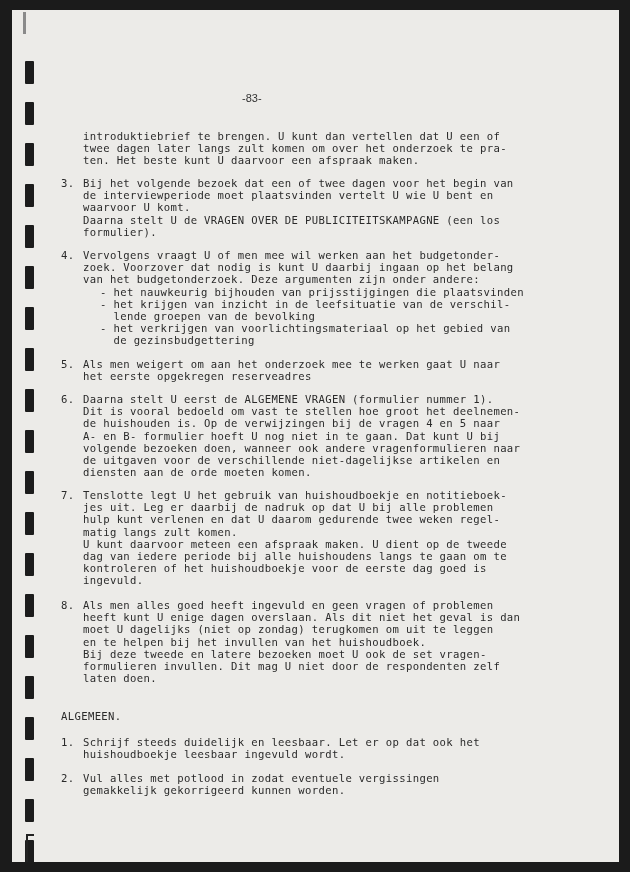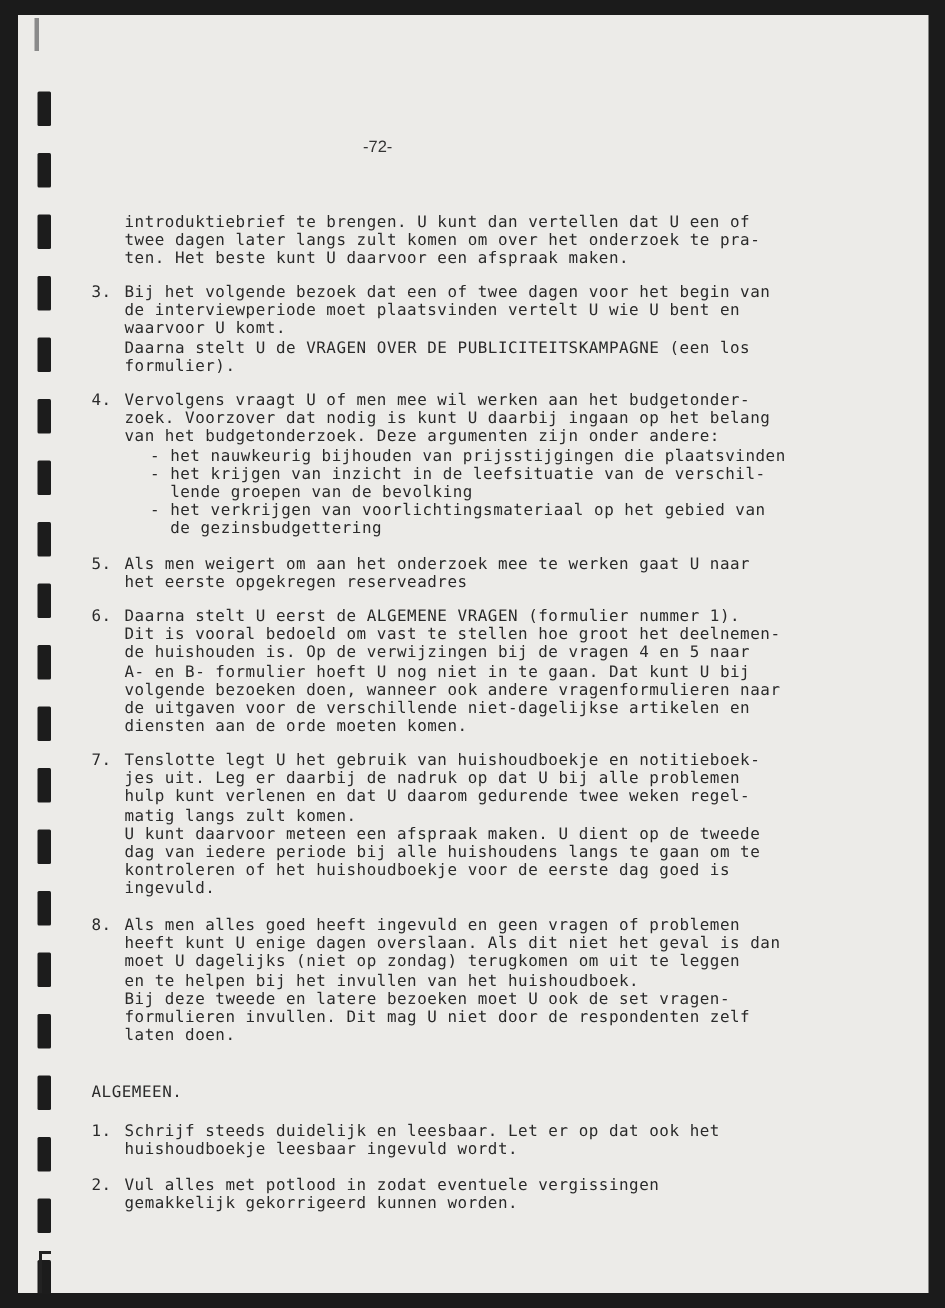--- a/index.html
+++ b/index.html
@@ -15,21 +15,21 @@
       position: absolute; left: 0; width: 9px; height: 23px; background: #1c1c1c; border-radius: 1px;
     }
     .top-mark { position: absolute; left: 11px; top: 2px; width: 3px; height: 22px; background: #8a8a8a; }
     .bottom-mark { position: absolute; left: 14px; top: 824px; width: 2px; height: 28px; background: #222; }
     .bottom-mark::before { content: ""; position: absolute; left: 0; top: 0; width: 8px; height: 2px; background: #222; }
     .text {
       position: absolute; font-family: "DejaVu Sans Mono", monospace;
       font-size: 10.6px; color: #2a2a2a; white-space: pre; letter-spacing: 0.35px;
     }
     .pageno { position: absolute; left: 230px; top: 82px; font-family: "Liberation Sans", sans-serif; font-size: 11px; color: #333; }
-    .line { position: absolute; height: 12px; line-height: 12px; margin-top: 12px; }
+    .line { position: absolute; height: 12px; line-height: 12px; }
   </style>
 </head>
 <body>
 
 <div class="page">
   <div class="top-mark"></div>
   <div class="holes" id="holes">
       <div class="hole" style="top: 51px;"></div>
       <div class="hole" style="top: 92px;"></div>
       <div class="hole" style="top: 133px;"></div>
@@ -46,16 +46,16 @@
       <div class="hole" style="top: 584px;"></div>
       <div class="hole" style="top: 625px;"></div>
       <div class="hole" style="top: 666px;"></div>
       <div class="hole" style="top: 707px;"></div>
       <div class="hole" style="top: 748px;"></div>
       <div class="hole" style="top: 789px;"></div>
       <div class="hole" style="top: 830px;"></div>
     </div>
   <div class="bottom-mark"></div>
 
-  <div class="pageno">-72-</div>
+  <div class="pageno">-83-</div>
 
   <div class="text" id="body-text"><div class="line" style="left: 71px; top: 120px;">introduktiebrief te brengen. U kunt dan vertellen dat U een of</div><div class="line" style="left: 71px; top: 132.2px;">twee dagen later langs zult komen om over het onderzoek te pra-</div><div class="line" style="left: 71px; top: 144.4px;">ten. Het beste kunt U daarvoor een afspraak maken.</div><div class="line" style="left: 49px; top: 167px;">3.</div><div class="line" style="left: 71px; top: 167px;">Bij het volgende bezoek dat een of twee dagen voor het begin van</div><div class="line" style="left: 71px; top: 179.2px;">de interviewperiode moet plaatsvinden vertelt U wie U bent en</div><div class="line" style="left: 71px; top: 191.4px;">waarvoor U komt.</div><div class="line" style="left: 71px; top: 203.6px;">Daarna stelt U de VRAGEN OVER DE PUBLICITEITSKAMPAGNE (een los</div><div class="line" style="left: 71px; top: 215.8px;">formulier).</div><div class="line" style="left: 49px; top: 239px;">4.</div><div class="line" style="left: 71px; top: 239px;">Vervolgens vraagt U of men mee wil werken aan het budgetonder-</div><div class="line" style="left: 71px; top: 251.2px;">zoek. Voorzover dat nodig is kunt U daarbij ingaan op het belang</div><div class="line" style="left: 71px; top: 263.4px;">van het budgetonderzoek. Deze argumenten zijn onder andere:</div><div class="line" style="left: 88px; top: 275.6px;">- het nauwkeurig bijhouden van prijsstijgingen die plaatsvinden</div><div class="line" style="left: 88px; top: 287.8px;">- het krijgen van inzicht in de leefsituatie van de verschil-</div><div class="line" style="left: 88px; top: 300px;">  lende groepen van de bevolking</div><div class="line" style="left: 88px; top: 312.2px;">- het verkrijgen van voorlichtingsmateriaal op het gebied van</div><div class="line" style="left: 88px; top: 324.4px;">  de gezinsbudgettering</div><div class="line" style="left: 49px; top: 348px;">5.</div><div class="line" style="left: 71px; top: 348px;">Als men weigert om aan het onderzoek mee te werken gaat U naar</div><div class="line" style="left: 71px; top: 360.2px;">het eerste opgekregen reserveadres</div><div class="line" style="left: 49px; top: 383px;">6.</div><div class="line" style="left: 71px; top: 383px;">Daarna stelt U eerst de ALGEMENE VRAGEN (formulier nummer 1).</div><div class="line" style="left: 71px; top: 395.2px;">Dit is vooral bedoeld om vast te stellen hoe groot het deelnemen-</div><div class="line" style="left: 71px; top: 407.4px;">de huishouden is. Op de verwijzingen bij de vragen 4 en 5 naar</div><div class="line" style="left: 71px; top: 419.6px;">A- en B- formulier hoeft U nog niet in te gaan. Dat kunt U bij</div><div class="line" style="left: 71px; top: 431.8px;">volgende bezoeken doen, wanneer ook andere vragenformulieren naar</div><div class="line" style="left: 71px; top: 444px;">de uitgaven voor de verschillende niet-dagelijkse artikelen en</div><div class="line" style="left: 71px; top: 456.2px;">diensten aan de orde moeten komen.</div><div class="line" style="left: 49px; top: 479px;">7.</div><div class="line" style="left: 71px; top: 479px;">Tenslotte legt U het gebruik van huishoudboekje en notitieboek-</div><div class="line" style="left: 71px; top: 491.2px;">jes uit. Leg er daarbij de nadruk op dat U bij alle problemen</div><div class="line" style="left: 71px; top: 503.4px;">hulp kunt verlenen en dat U daarom gedurende twee weken regel-</div><div class="line" style="left: 71px; top: 515.6px;">matig langs zult komen.</div><div class="line" style="left: 71px; top: 527.8px;">U kunt daarvoor meteen een afspraak maken. U dient op de tweede</div><div class="line" style="left: 71px; top: 540px;">dag van iedere periode bij alle huishoudens langs te gaan om te</div><div class="line" style="left: 71px; top: 552.2px;">kontroleren of het huishoudboekje voor de eerste dag goed is</div><div class="line" style="left: 71px; top: 564.4px;">ingevuld.</div><div class="line" style="left: 49px; top: 589px;">8.</div><div class="line" style="left: 71px; top: 589px;">Als men alles goed heeft ingevuld en geen vragen of problemen</div><div class="line" style="left: 71px; top: 601.2px;">heeft kunt U enige dagen overslaan. Als dit niet het geval is dan</div><div class="line" style="left: 71px; top: 613.4px;">moet U dagelijks (niet op zondag) terugkomen om uit te leggen</div><div class="line" style="left: 71px; top: 625.6px;">en te helpen bij het invullen van het huishoudboek.</div><div class="line" style="left: 71px; top: 637.8px;">Bij deze tweede en latere bezoeken moet U ook de set vragen-</div><div class="line" style="left: 71px; top: 650px;">formulieren invullen. Dit mag U niet door de respondenten zelf</div><div class="line" style="left: 71px; top: 662.2px;">laten doen.</div><div class="line" style="left: 49px; top: 700px;">ALGEMEEN.</div><div class="line" style="left: 49px; top: 726px;">1.</div><div class="line" style="left: 71px; top: 726px;">Schrijf steeds duidelijk en leesbaar. Let er op dat ook het</div><div class="line" style="left: 71px; top: 738.2px;">huishoudboekje leesbaar ingevuld wordt.</div><div class="line" style="left: 49px; top: 762px;">2.</div><div class="line" style="left: 71px; top: 762px;">Vul alles met potlood in zodat eventuele vergissingen</div><div class="line" style="left: 71px; top: 774.2px;">gemakkelijk gekorrigeerd kunnen worden.</div></div>
 </div>
 
 </body></html>

